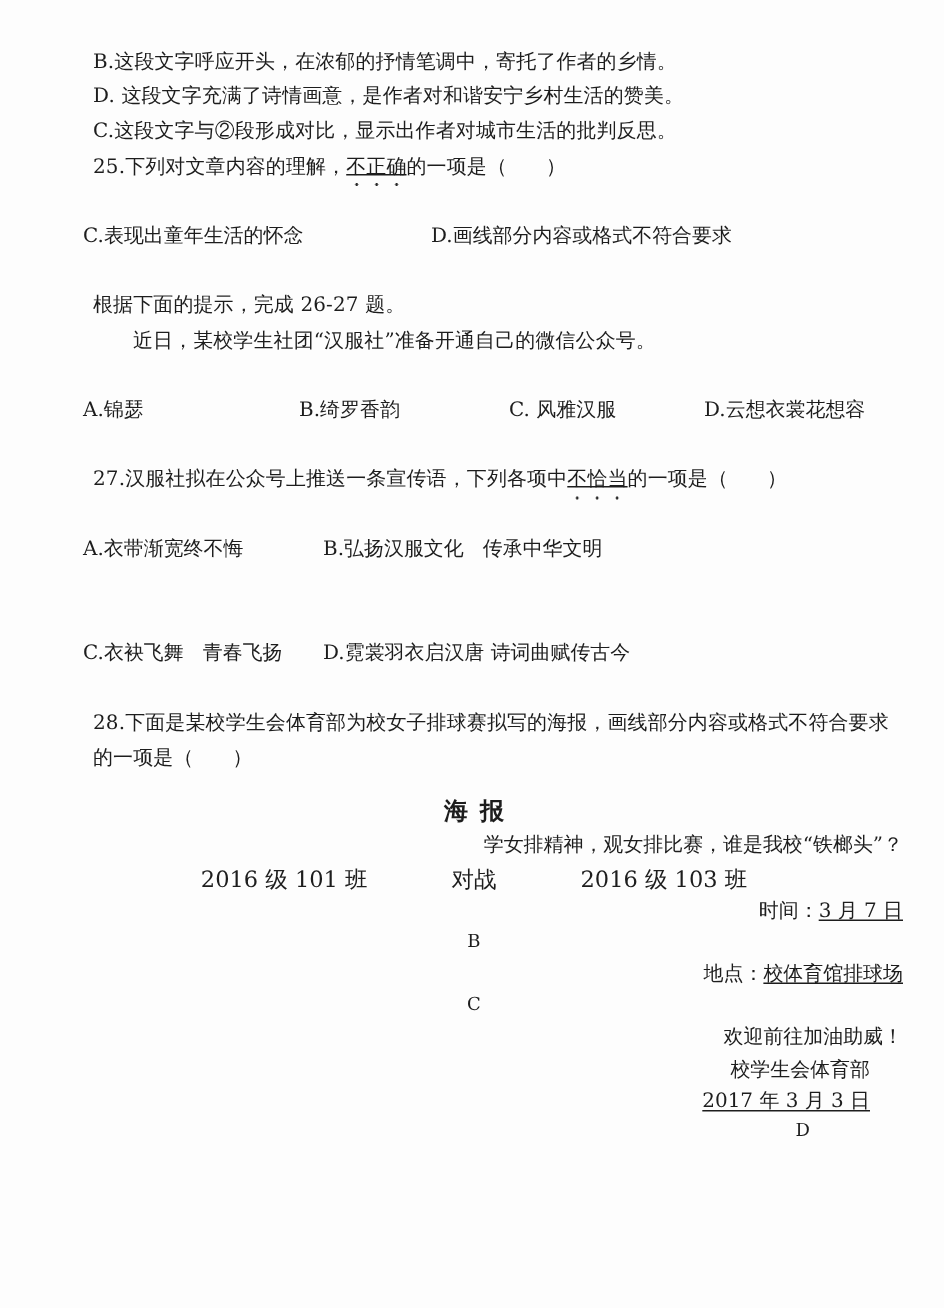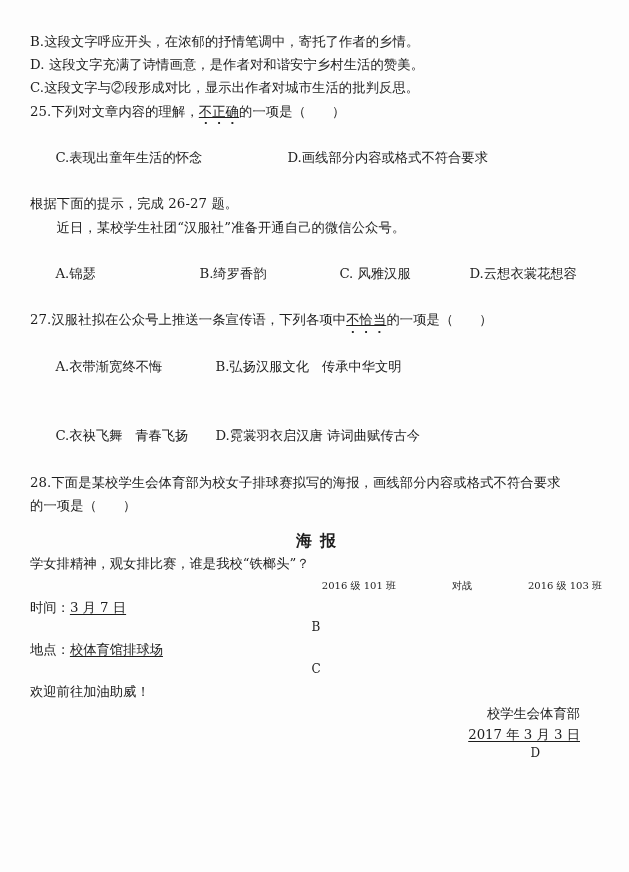--- a/index.html
+++ b/index.html
@@ -29,20 +29,21 @@
     width: 572px;
   }
 
   
   .line {
     font-size: 13.3px;
     line-height: 23.2px;
     letter-spacing: 0.1px;
     white-space: pre;
     color: #1d1d1d;
+    margin-left: 32px;
   }
   .indent2 {
     text-indent: 2em;
   }
 
   
   .optrow {
     font-size: 13.3px;
     line-height: 23.2px;
     white-space: pre;
@@ -71,21 +72,21 @@
     background-position: center bottom;
     background-repeat: repeat-x;
   }
 
   
   .poster {
     margin-top: 6px;
     position: relative;
   }
   .poster .ctr {
-    text-align: left;
+    text-align: right;
     font-size: 13.3px;
     line-height: 22px;
     white-space: pre;
   }
   .poster-title {
     text-align: center;
     font-weight: bold;
     font-size: 16px;
     letter-spacing: 8px;
     line-height: 24px;
@@ -95,22 +96,22 @@
     text-decoration: underline;
     text-underline-offset: 2px;
   }
   .marker {
     text-align: center;
     font-size: 12px;
     line-height: 17px;
     font-family: "DejaVu Serif", "Liberation Serif", serif;
   }
   .matchrow {
-    text-align: right;
-    font-size: 10px;
+    text-align: center;
+    font-size: 15px;
     line-height: 22px;
     white-space: pre;
   }
   .signblock {
     text-align: right;
     padding-right: 22px;
     font-size: 13.3px;
     line-height: 21px;
     white-space: pre;
   }

